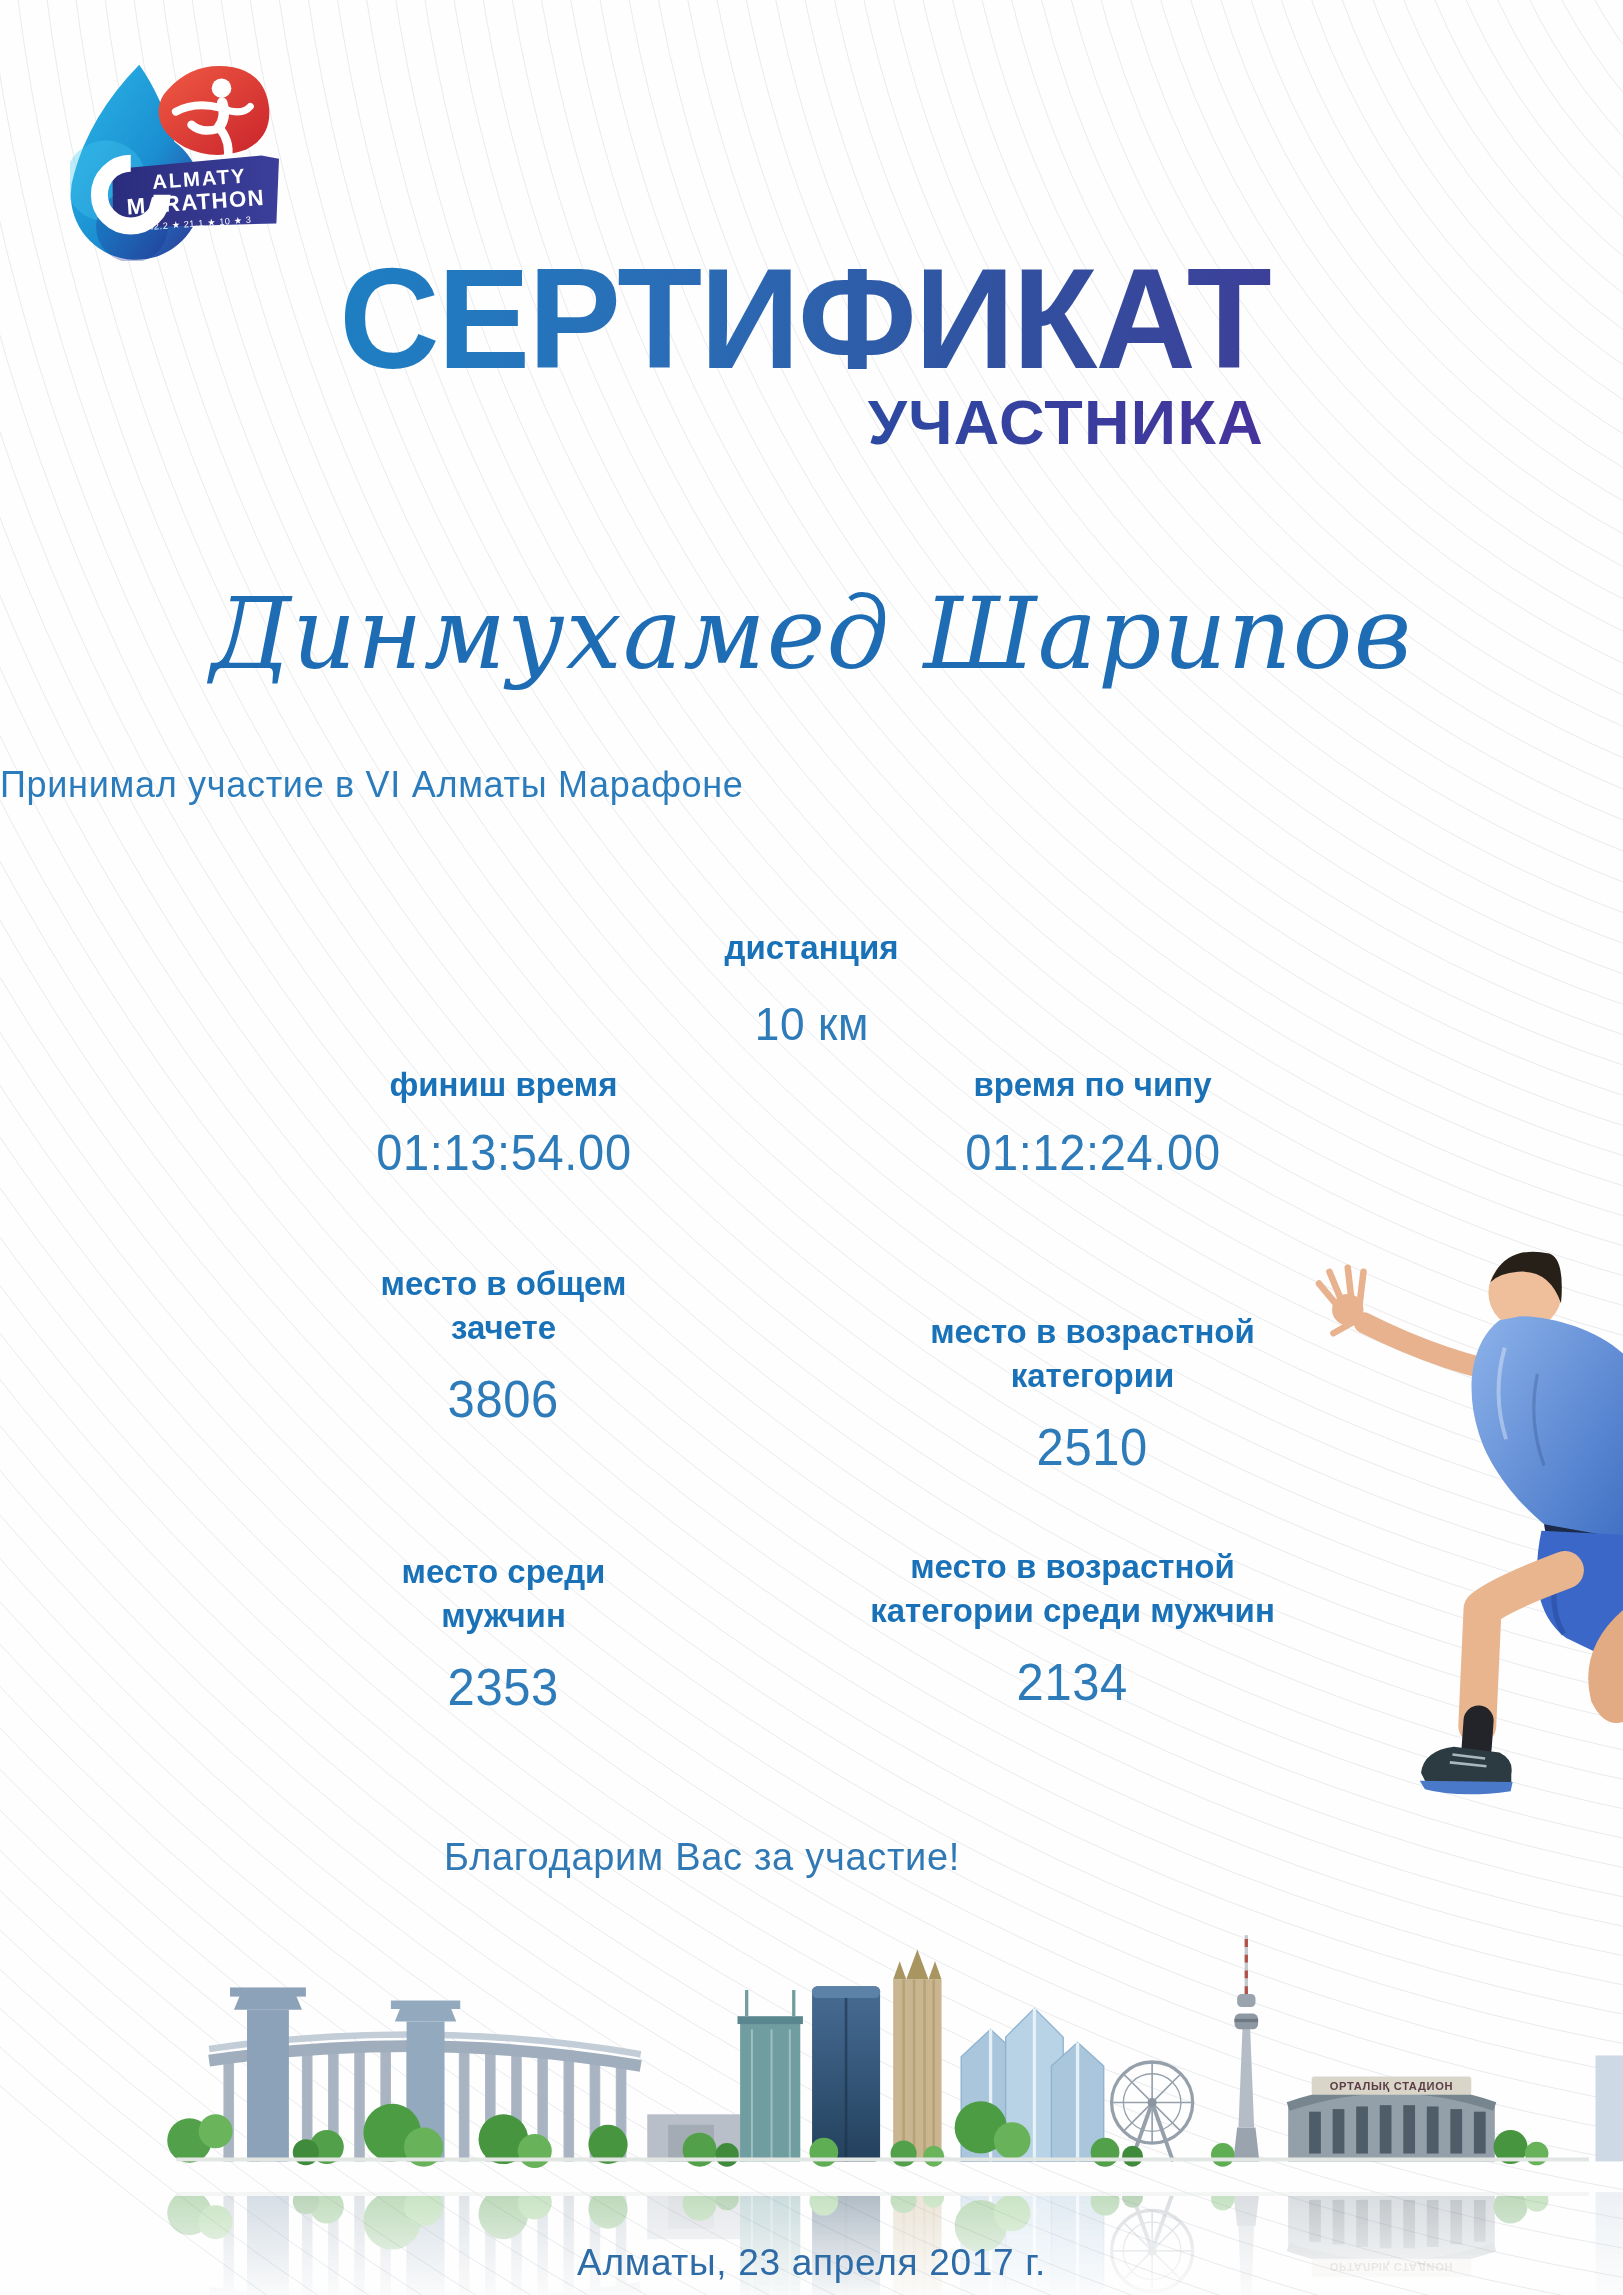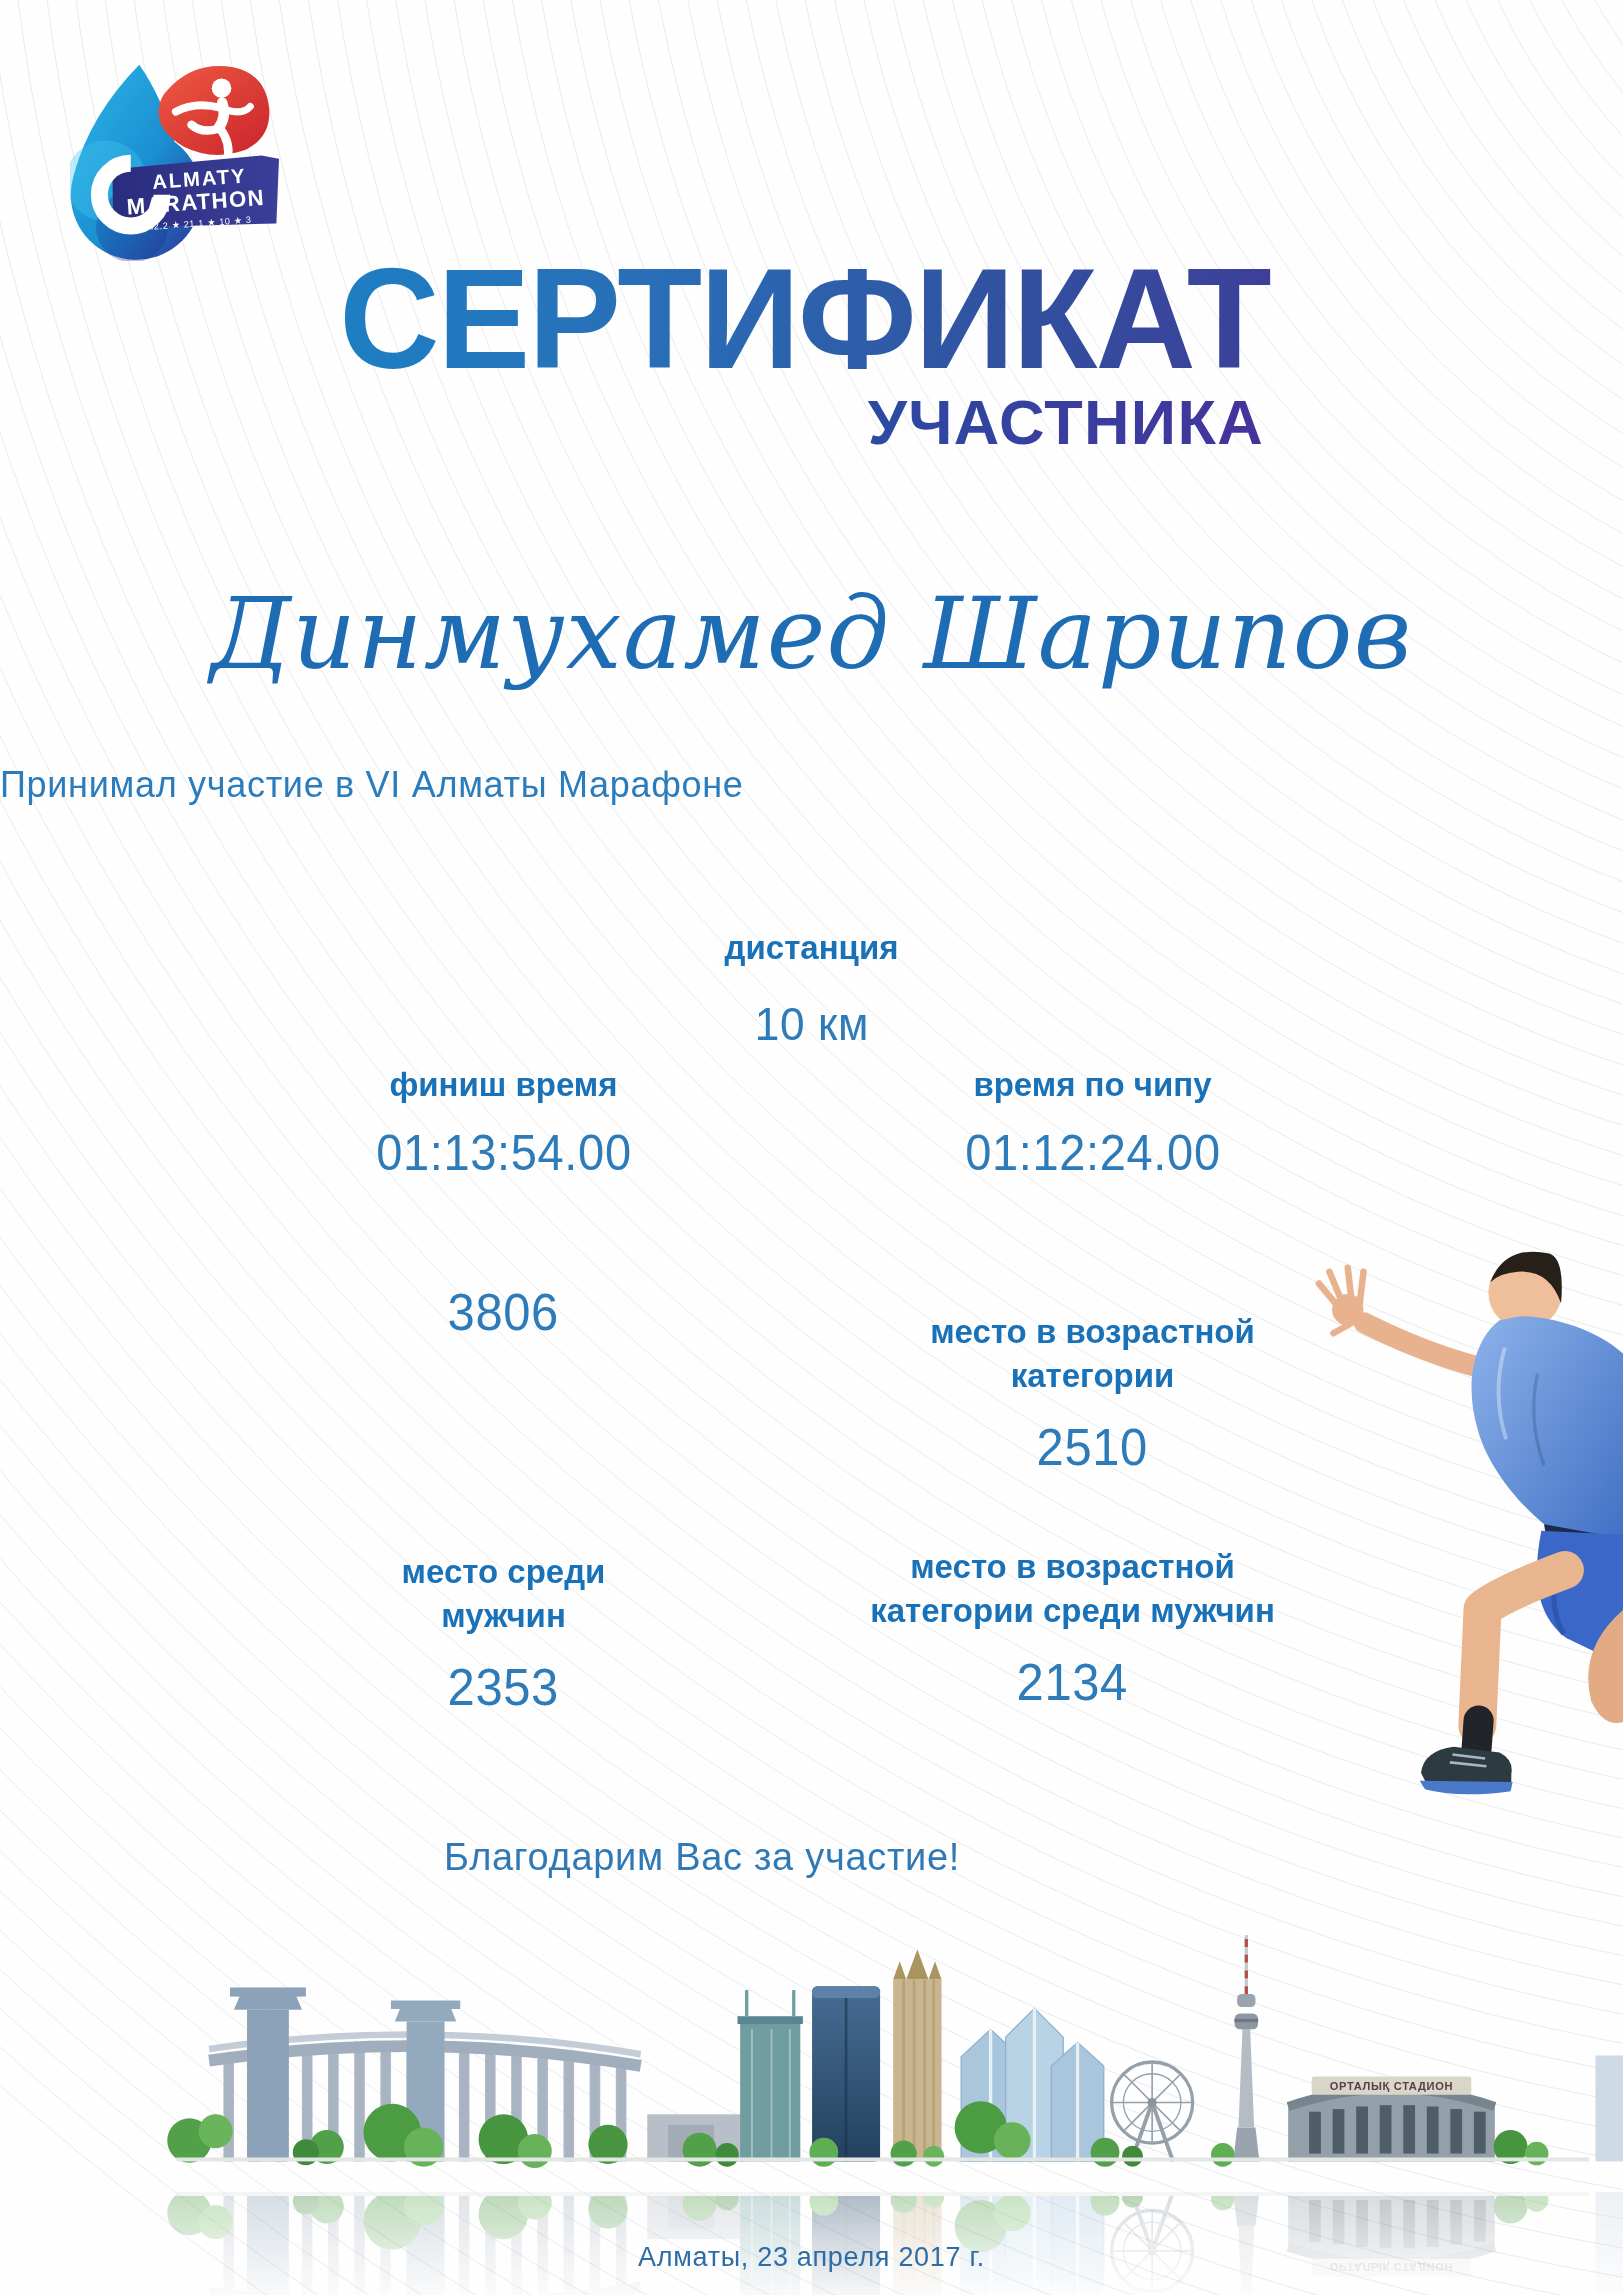--- a/index.html
+++ b/index.html
@@ -65,21 +65,21 @@
 
   
   .skyline{left:111px; top:1931px; width:1512px; height:262px;}
   .skyline-reflection{
     left:111px; top:2192px; width:1512px; height:144px; opacity:.45;
     -webkit-mask-image:linear-gradient(to bottom, rgba(0,0,0,.8), rgba(0,0,0,0) 80%);
     mask-image:linear-gradient(to bottom, rgba(0,0,0,.8), rgba(0,0,0,0) 80%);
   }
   .date-line{
     left:0; top:2242px; width:1623px; text-align:center; z-index:4;
-    font-size:27px; color:#2e6ca8; letter-spacing:0.7px;
+    font-size:37px; color:#2e6ca8; letter-spacing:0.7px;
   }
   .runner-box{left:1256px; top:1243px; width:368px; height:556px;}
   svg{display:block;}
 </style>
 </head>
 <body>
 
 <div class="page">
 
   <svg class="bg-pattern" width="1623" height="2295" viewBox="0 0 2482 3510" preserveAspectRatio="none">
@@ -244,20 +244,21 @@
   <div class="stat b-finish">
     <div class="stat-label">финиш время</div>
     <div><span class="stat-value">01:13:54.00</span></div>
   </div>
   <div class="stat b-chip">
     <div class="stat-label">время по чипу</div>
     <div><span class="stat-value">01:12:24.00</span></div>
   </div>
 
   <div class="stat b-overall">
+    <div class="stat-label">место в общем зачете</div>
     <div><span class="stat-value">3806</span></div>
   </div>
   <div class="stat b-age">
     <div class="stat-label">место в возрастной категории</div>
     <div><span class="stat-value">2510</span></div>
   </div>
 
   <div class="stat b-men">
     <div class="stat-label">место среди мужчин</div>
     <div><span class="stat-value">2353</span></div>

